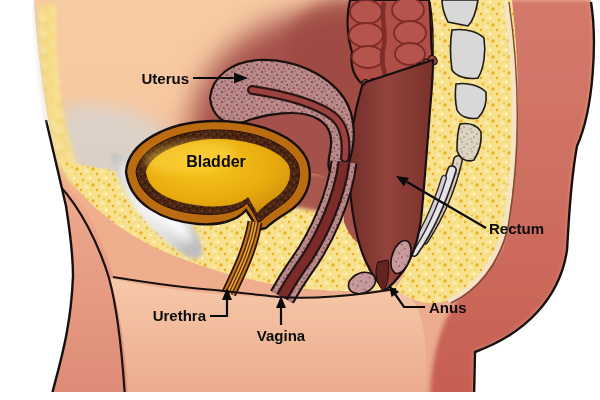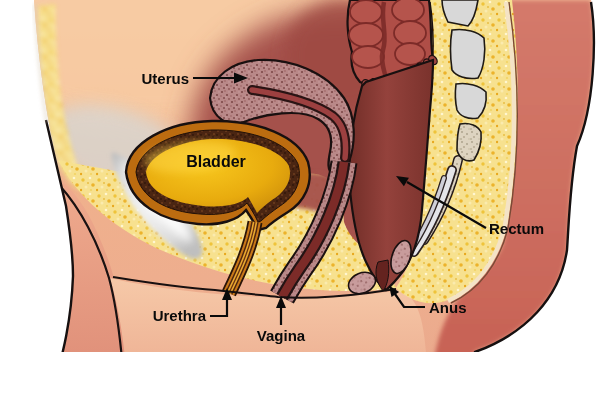--- a/index.html
+++ b/index.html
@@ -1,16 +1,16 @@
 <!DOCTYPE html>
 <html><head>
 <meta charset="utf-8">
 <style>
   html,body{margin:0;padding:0;background:#fff;}
-  #stage{position:relative;width:600px;height:352px;overflow:hidden;background:#fff;
+  #stage{position:relative;width:600px;height:392px;overflow:hidden;background:#fff;
          font-family:"Liberation Sans",sans-serif;}
   #stage svg{position:absolute;left:0;top:0;}
   text.lbl{font-family:"Liberation Sans",sans-serif;font-weight:bold;fill:#0a0a0a;}
 </style>
 </head>
 <body>
 
 <div id="stage">
 <svg width="600" height="400" viewBox="0 0 600 400">
   <defs>

